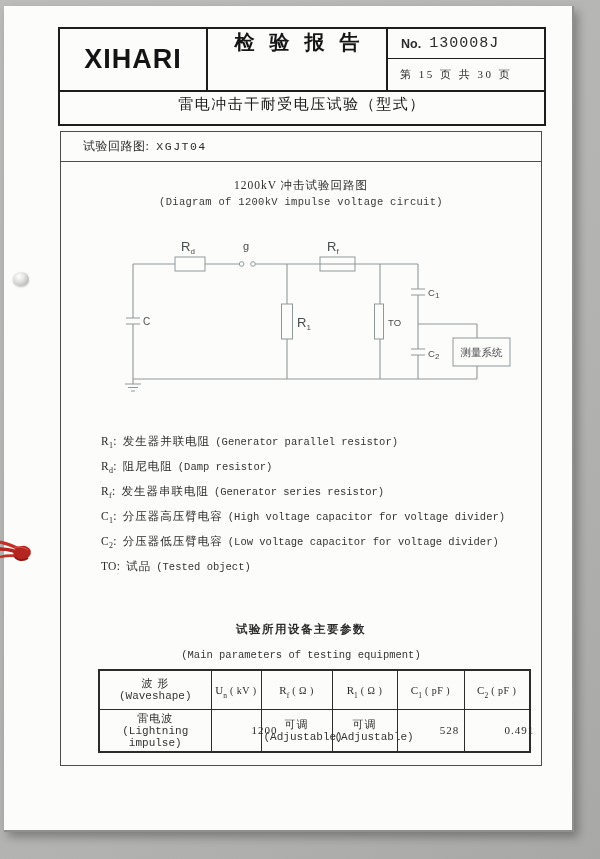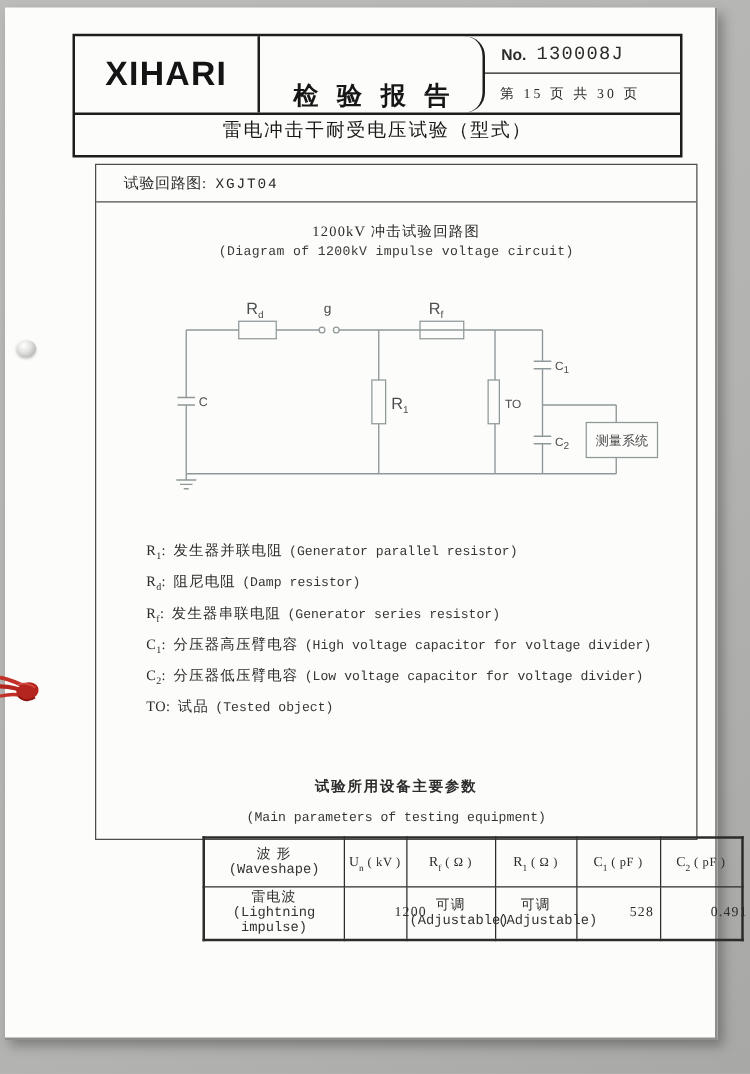--- a/index.html
+++ b/index.html
@@ -8,49 +8,49 @@
   .canvas{position:relative;width:600px;height:859px;overflow:hidden;
           background:linear-gradient(135deg,#bcbcba 0%,#b3b3b1 60%,#a8a8a6 100%);}
   .paper{position:absolute;left:4px;top:6px;width:568px;height:824px;background:#fcfcfa;
          border-right:2px solid #8f8f8d;border-bottom:2px solid #8f8f8d;
          box-shadow:4px 5px 9px rgba(0,0,0,.3);}
   
   .hdr{position:absolute;left:58px;top:27px;width:488px;height:99px;border:2px solid #1d1d1d;box-sizing:border-box;}
   .hdr-row1{display:flex;height:61px;border-bottom:2px solid #1d1d1d;}
   .hdr-logo{flex:0 0 148px;border-right:2px solid #1d1d1d;display:flex;align-items:center;justify-content:center;box-sizing:border-box;}
   .logo-text{font-family:"Liberation Sans","DejaVu Sans",sans-serif;font-weight:900;font-size:27px;letter-spacing:1px;color:#141414;}
-  .hdr-title{flex:0 0 180px;border-right:2px solid #1d1d1d;display:flex;align-items:flex-end;justify-content:center;box-sizing:border-box;border-radius:16px;}
+  .hdr-title{flex:0 0 180px;border-right:2px solid #1d1d1d;display:flex;align-items:flex-start;justify-content:center;box-sizing:border-box;}
   .title-text{font-size:20px;font-weight:bold;letter-spacing:5px;padding-left:5px;color:#161616;}
   .hdr-right{flex:1;display:flex;flex-direction:column;}
   .hdr-no{height:30px;border-bottom:1.5px solid #1d1d1d;display:flex;align-items:center;padding-left:13px;box-sizing:border-box;}
   .no-label{font-weight:bold;font-size:12.5px;font-family:"Liberation Sans","DejaVu Sans",sans-serif;}
   .no-value{font-size:15px;margin-left:8px;letter-spacing:1px;}
   .hdr-page{flex:1;display:flex;align-items:center;padding-left:12px;font-size:11px;letter-spacing:2.5px;}
   .hdr-row2{height:24px;display:flex;align-items:center;justify-content:center;font-size:15px;letter-spacing:1.5px;font-weight:500;color:#181818;}
   
-  .frame{position:absolute;left:76px;top:131px;width:482px;height:541px;border:1px solid #4d4d4b;box-sizing:border-box;}
+  .frame{position:absolute;left:60px;top:131px;width:482px;height:635px;border:1px solid #4d4d4b;box-sizing:border-box;}
   .loop-strip{height:29px;line-height:29px;border-bottom:1px solid #4d4d4b;padding-left:22px;font-size:12px;letter-spacing:.5px;}
   .loop-value{margin-left:7px;letter-spacing:1.5px;font-size:11.5px;}
   .ct{position:absolute;left:0;width:100%;text-align:center;}
   .diag-zh{top:46px;font-size:11.5px;letter-spacing:1px;}
   .diag-en{top:64px;font-size:10.5px;letter-spacing:.3px;color:#3a3a3a;}
   .circuit{position:absolute;left:46px;top:104px;}
   svg text{font-family:"Liberation Sans","DejaVu Sans",sans-serif;fill:#4a4d4d;}
   .svg-sub{font-size:8px;}
   
   .legend{position:absolute;left:40px;top:297px;}
   .lg{height:25px;line-height:25px;font-size:11.5px;white-space:nowrap;}
   .lg .sym{font-size:11.5px;letter-spacing:.3px;}
   .lg sub{font-size:8px;}
   .lg .zh{margin-left:6px;letter-spacing:1px;}
   .lg .en{margin-left:5px;font-size:10.5px;color:#353535;}
   
   .p-head-zh{top:490px;font-size:11.5px;letter-spacing:1.5px;font-weight:bold;}
   .p-head-en{top:517px;font-size:10.5px;color:#353535;}
-  .ptable{position:absolute;left:37px;top:537px;border-collapse:collapse;table-layout:fixed;width:431px;margin-left:48px;}
+  .ptable{position:absolute;left:37px;top:537px;border-collapse:collapse;table-layout:fixed;width:431px;}
   .ptable td{border:1px solid #2c2c2a;text-align:center;vertical-align:middle;padding:1px 2px;}
   .ptable{border:2px solid #2c2c2a;}
   .ptable .zh{font-size:11px;letter-spacing:1px;line-height:13px;}
   .ptable .en{font-family:Liberation Mono, monospace;font-size:11px;line-height:12px;color:#333;}
   .ptable .val{font-size:11px;letter-spacing:1px;padding-left:40px;}
   .ptable sub{font-size:7.5px;}
   .ptable .sym{font-size:11px;}
   .ptable .unit{font-size:10px;margin-left:3px;letter-spacing:.5px;}
   tr.hrow{height:39px;} tr.drow{height:43px;}
   

